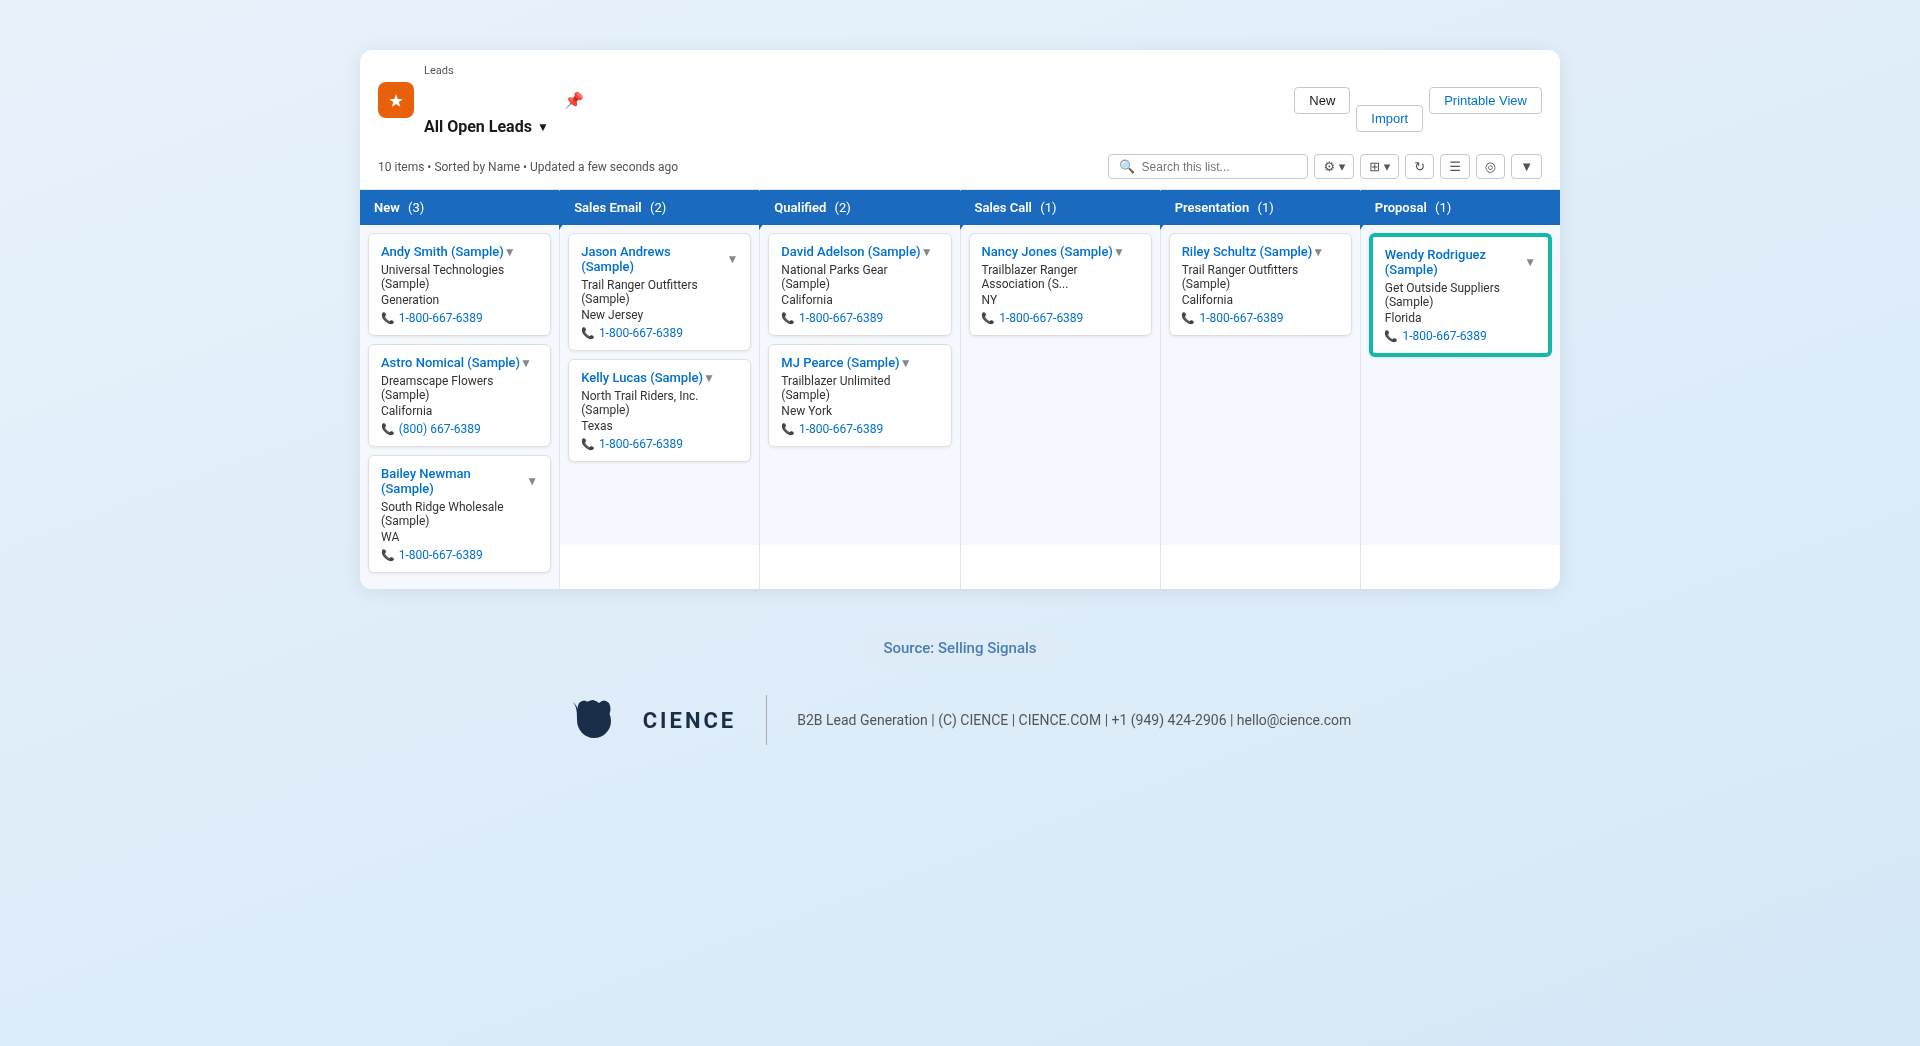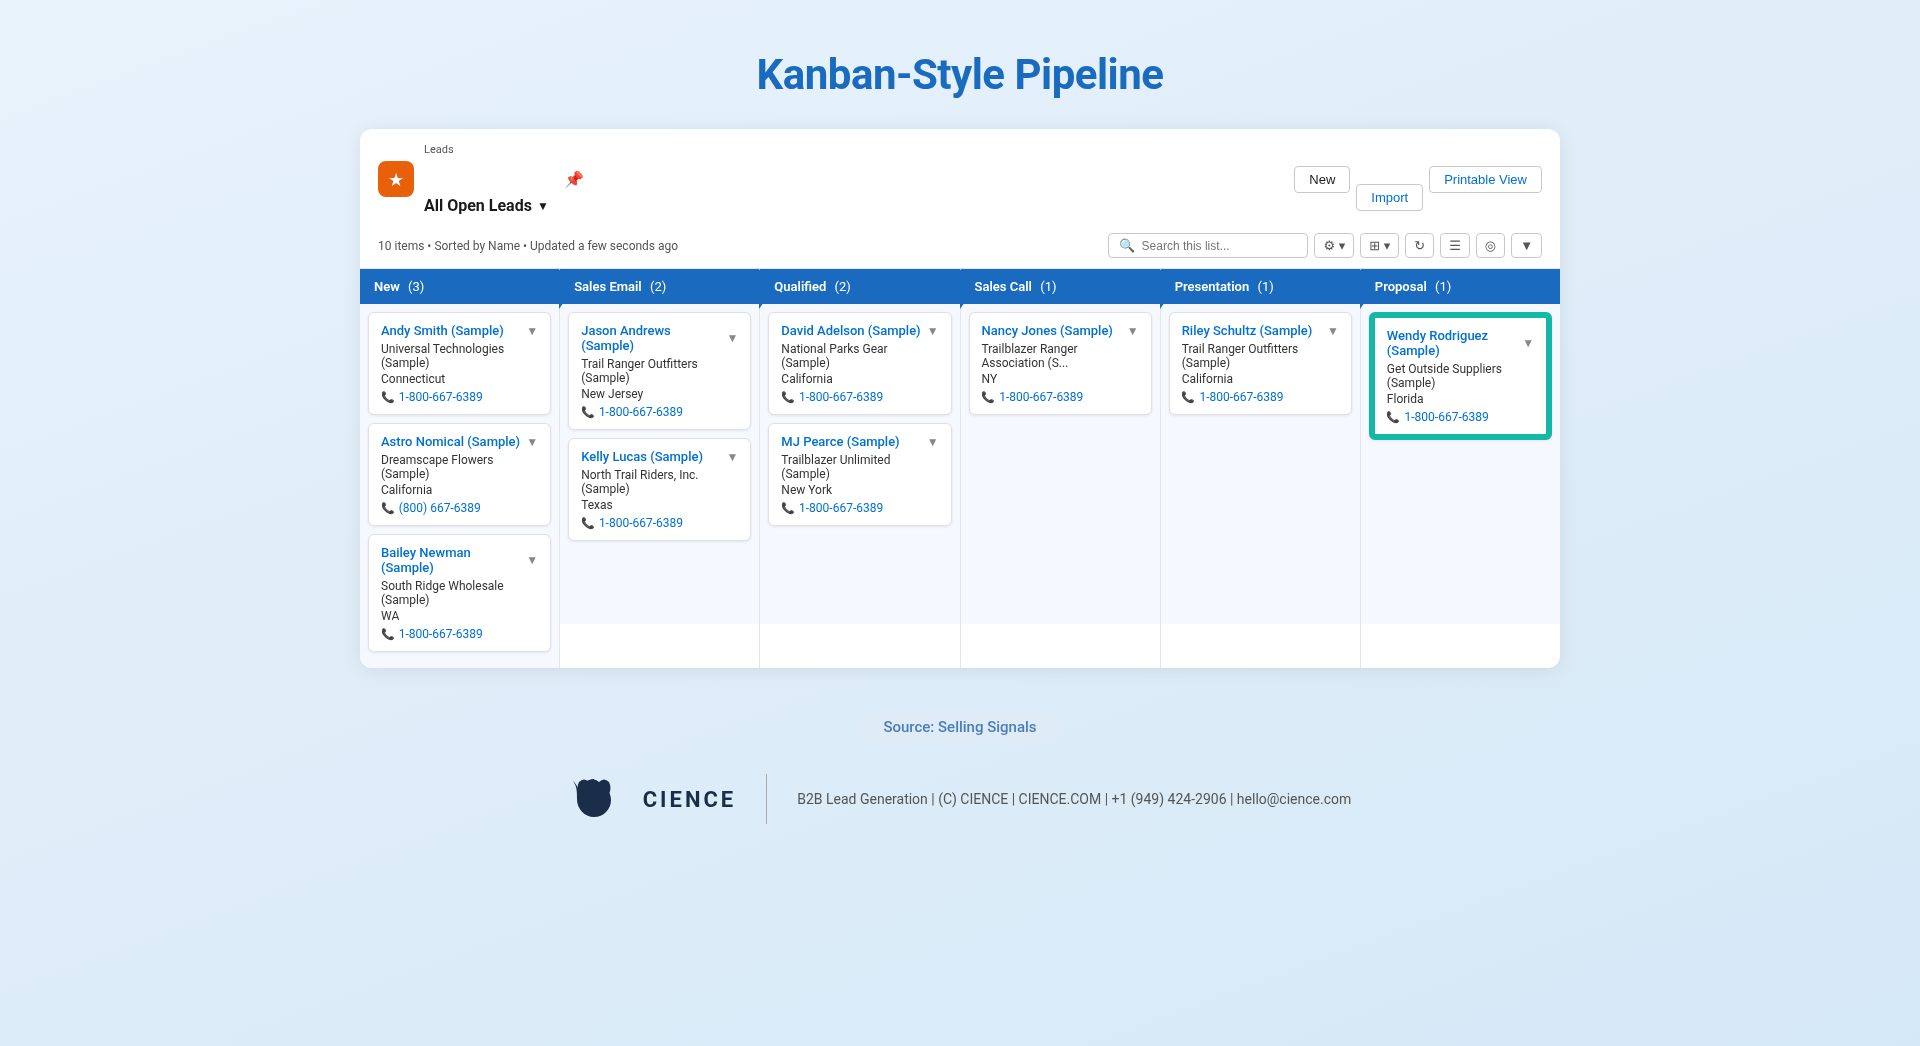--- a/index.html
+++ b/index.html
@@ -250,27 +250,26 @@
     .kanban-card {
       background: white;
       border-radius: 6px;
       padding: 10px 12px;
       margin-bottom: 8px;
       box-shadow: 0 1px 3px rgba(0,0,0,0.08);
       border: 1px solid #e0e0e0;
     }
 
     .kanban-card.selected {
-      border: 6px solid #14b8a6;
+      border: 4px solid #14b8a6;
     }
 
     .card-header {
       display: flex;
       align-items: center;
-      justify-content: space-between;
       margin-bottom: 4px;
     }
 
     .card-name {
       font-size: 13px;
       color: #0070d2;
       font-weight: 500;
       cursor: pointer;
     }
 
@@ -351,21 +350,20 @@
 
     .footer-info {
       font-size: 14px;
       color: #555;
     }
   </style>
 </head>
 <body>
 
 <div class="page-wrapper">
-  <h1 class="page-title">Kanban-Style Pipeline</h1>
 
   <div class="crm-container">
 
     <div class="crm-header">
       <div class="crm-header-top">
         <div class="crm-brand">
           <div class="crm-logo">★</div>
           <div class="crm-brand-text">
             <span class="leads-label">Leads</span>
             <span class="all-open-leads">
@@ -405,21 +403,21 @@
               <span>New</span>
               <span class="col-count">&nbsp;(3)</span>
             </div>
             <div class="kanban-col-body">
               <div class="kanban-card">
         <div class="card-header">
           <span class="card-name">Andy Smith (Sample)</span>
           <span class="card-dropdown">▼</span>
         </div>
         <div class="card-company">Universal Technologies (Sample)</div>
-        <div class="card-location">Connecticut</div>
+        <div class="card-location">Generation</div>
         <div class="card-phone">
           <span class="phone-icon">📞</span>
           <span>1-800-667-6389</span>
         </div>
       </div>
               <div class="kanban-card">
         <div class="card-header">
           <span class="card-name">Astro Nomical (Sample)</span>
           <span class="card-dropdown">▼</span>
         </div>

